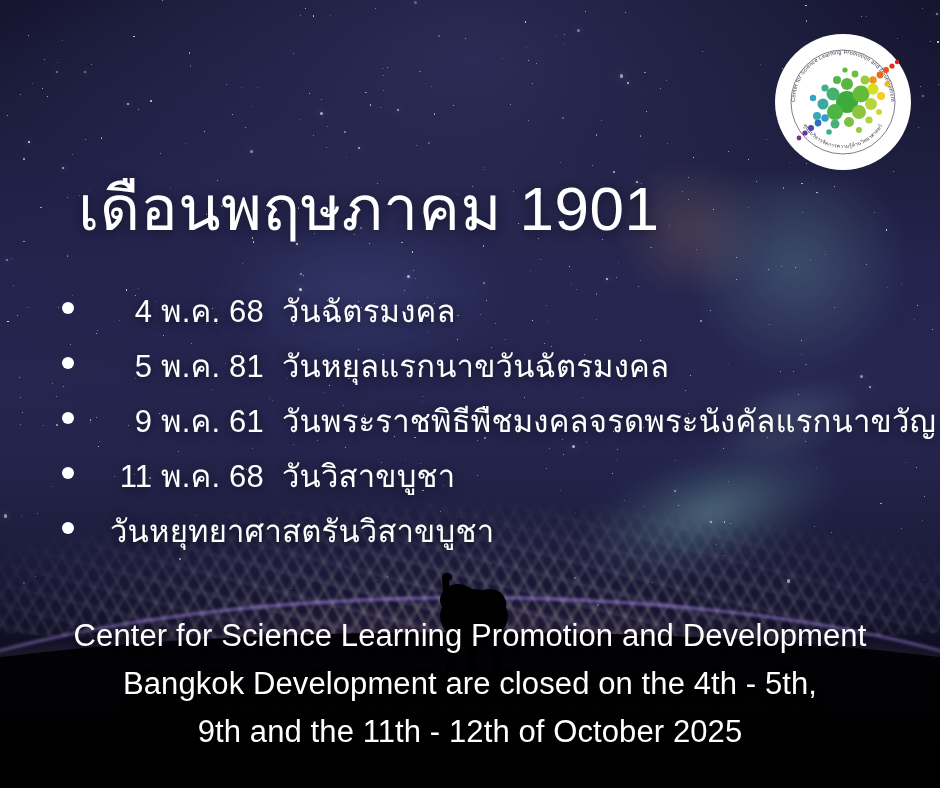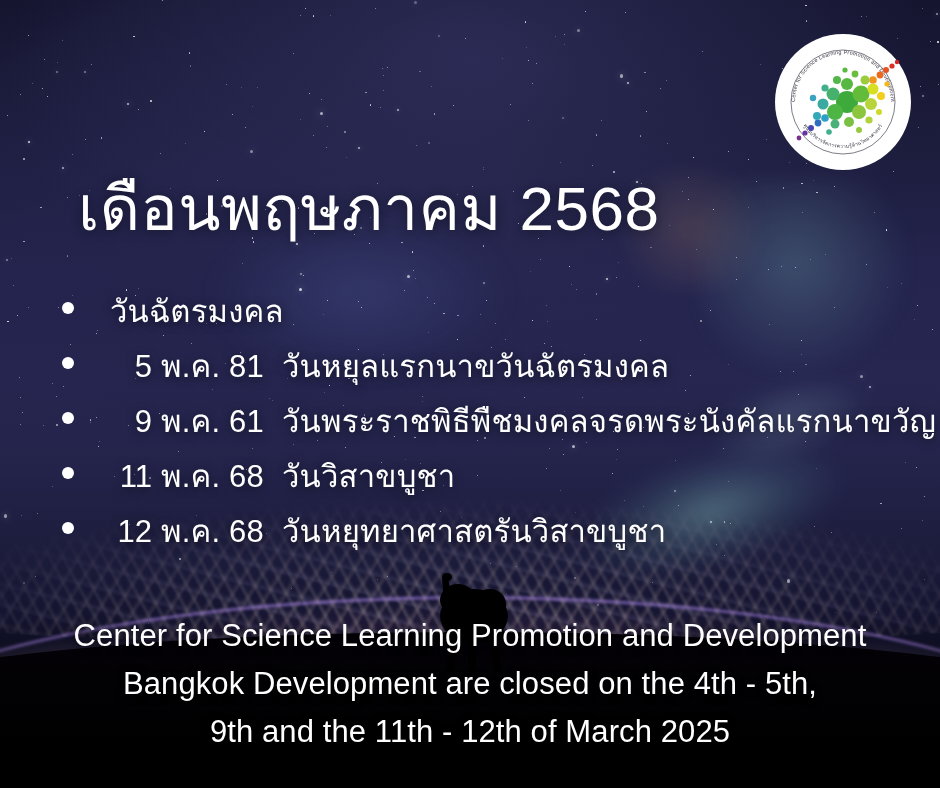--- a/index.html
+++ b/index.html
@@ -750,49 +750,49 @@
         <circle cx="106" cy="80" r="3.0" fill="#cfd92c"></circle>
         <circle cx="56" cy="100" r="2.8" fill="#3fb08e"></circle>
         <circle cx="72" cy="38" r="2.6" fill="#5ab941"></circle>
         <circle cx="114" cy="52" r="2.6" fill="#f4b81c"></circle>
       </g>
     </svg>
   </div>
 
   <div class="content">
 
-    <div class="subtitle-th">เดือนพฤษภาคม 2568</div>
+    <div class="subtitle-th">เดือนพฤษภาคม 1901</div>
 
     <ul class="holiday-list" id="holiday-list">
         <li class="holiday-item">
           <span class="bullet-dot"></span>
+          <span class="item-date">4 พ.ค. 68</span>
           <span class="item-name">วันฉัตรมงคล</span>
         </li>
         <li class="holiday-item">
           <span class="bullet-dot"></span>
           <span class="item-date">5 พ.ค. 81</span>
           <span class="item-name">วันหยุลแรกนาขวันฉัตรมงคล</span>
         </li>
         <li class="holiday-item">
           <span class="bullet-dot"></span>
           <span class="item-date">9 พ.ค. 61</span>
           <span class="item-name">วันพระราชพิธีพืชมงคลจรดพระนังคัลแรกนาขวัญ</span>
         </li>
         <li class="holiday-item">
           <span class="bullet-dot"></span>
           <span class="item-date">11 พ.ค. 68</span>
           <span class="item-name">วันวิสาขบูชา</span>
         </li>
         <li class="holiday-item">
           <span class="bullet-dot"></span>
-          <span class="item-date">12 พ.ค. 68</span>
           <span class="item-name">วันหยุทยาศาสตรันวิสาขบูชา</span>
         </li>
       </ul>
 
     <div class="footer">
       <div class="footer-line">Center for Science Learning Promotion and Development</div>
       <div class="footer-line">Bangkok Development are closed on the 4th - 5th,</div>
-      <div class="footer-line">9th and the 11th - 12th of March 2025</div>
+      <div class="footer-line">9th and the 11th - 12th of October 2025</div>
     </div>
 
   </div>
 </div>
 
 </body></html>

